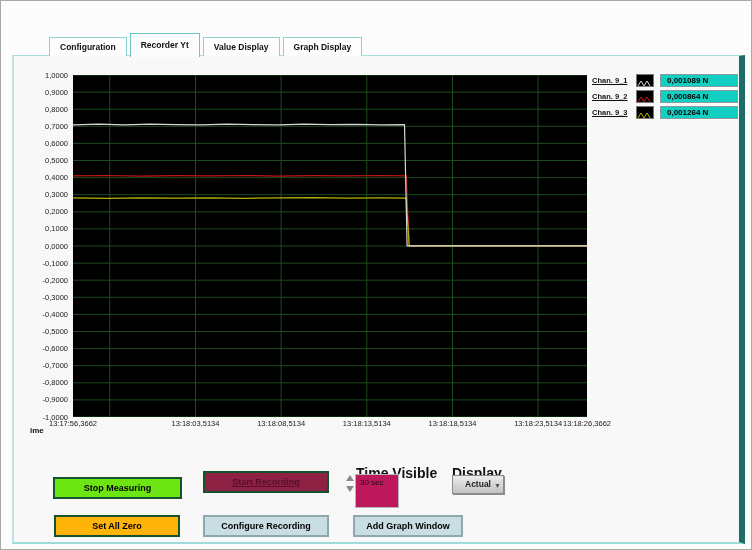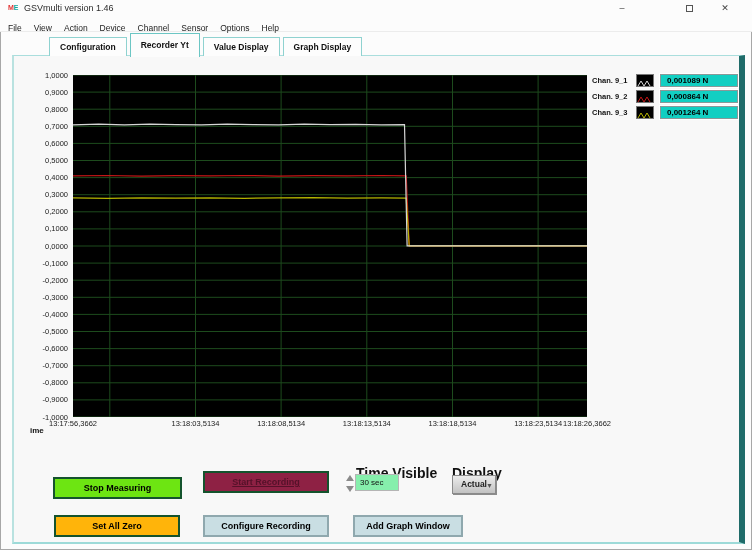--- a/index.html
+++ b/index.html
@@ -39,68 +39,60 @@
     border-right: 6px solid #1f6b69; border-bottom: 2px solid #9ddad8;
   }
   
   .plot { position: absolute; left: 73px; top: 75px; width: 514px; height: 342px; background: #000; z-index: 1; }
   .plot svg { display: block; }
   .ytick { position: absolute; left: 18px; width: 50px; text-align: right; font-size: 7.5px; color: #1a1a1a; z-index: 2; }
   .xtick { position: absolute; top: 419px; width: 80px; text-align: center; font-size: 7.5px; color: #1a1a1a; z-index: 2; }
   .time-label { position: absolute; left: 2px; top: 426px; font-size: 8px; font-weight: bold; color: #111; z-index: 2; margin-left: 28px; }
   
   .legend-row { position: absolute; height: 14px; z-index: 2; }
-  .legend-name { position: absolute; left: 592px; width: 42px; font-size: 7.5px; font-weight: bold; color: #111; top: 2px; }
+  .legend-name { position: absolute; left: 592px; width: 42px; font-size: 7.5px; font-weight: bold; color: #111; top: 2px; text-decoration: underline; }
   .legend-icon { position: absolute; left: 636px; top: 0; width: 18px; height: 13px; background: #000; border: 1px solid #777; }
   .legend-value {
     position: absolute; left: 660px; top: 0; width: 78px; height: 13px;
     background: var(--value-box-bg); border: 1px solid #8a9898; box-shadow: 0 0 0 1px #ffffff;
     font-size: 8px; font-weight: bold; color: #000; line-height: 12px; padding-left: 6px;
   }
   
   .btn {
     position: absolute; height: 22px; display: flex; align-items: center; justify-content: center;
     font-size: 9px; font-weight: bold; color: #000; border: 2px solid #14532d; cursor: default; z-index: 2;
   }
   .btn-stop   { left: 53px;  top: 477px; width: 129px; background: var(--stop-measuring-bg); }
   .btn-start  { left: 203px; top: 471px; width: 126px; background: var(--start-recording-bg); color: var(--start-recording-text); text-decoration: underline; }
   .btn-zero   { left: 54px;  top: 515px; width: 126px; background: var(--set-all-zero-bg); }
   .btn-config { left: 203px; top: 515px; width: 126px; background: var(--secondary-button-bg); border-color: var(--secondary-button-border); }
   .btn-add    { left: 353px; top: 515px; width: 110px; background: var(--secondary-button-bg); border-color: var(--secondary-button-border); }
   .small-label { position: absolute; font-size: 14px; font-weight: bold; color: #111; z-index: 2; }
   .lbl-timevis { left: 356px; top: 465px; }
   .lbl-display { left: 452px; top: 465px; }
   .time-input {
-    position: absolute; left: 355px; top: 474px; width: 44px; height: 17px; z-index: 2;
-    background: #86efac; border: 1px solid #b5b5b5; font-size: 8px; line-height: 15px; padding-left: 4px; color: #111;
+    position: absolute; left: 355px; top: 474px; width: 44px; height: 34px; z-index: 2;
+    background: #be185d; border: 1px solid #b5b5b5; font-size: 8px; line-height: 15px; padding-left: 4px; color: #111;
   }
   .spin { position: absolute; left: 346px; width: 0; height: 0; z-index: 2; cursor: default; }
   .spin-up   { top: 475px; border-left: 4px solid transparent; border-right: 4px solid transparent; border-bottom: 6px solid #8a8a8a; }
   .spin-down { top: 486px; border-left: 4px solid transparent; border-right: 4px solid transparent; border-top: 6px solid #8a8a8a; }
   .dropdown {
-    position: absolute; left: 452px; top: 475px; width: 44px; height: 19px; z-index: 2;
+    position: absolute; left: 452px; top: 475px; width: 52px; height: 19px; z-index: 2;
     background: linear-gradient(#ececec, #c2c2c2); border: 1px solid #8a8a8a; box-shadow: 1px 1px 0 #8c8c8c;
     font-size: 8.5px; font-weight: bold; color: #222; text-align: center; line-height: 17px; cursor: default;
   }
   .dropdown .arrow { position: absolute; right: 2px; bottom: -1px; font-size: 7px; color: #555; }
 </style>
 </head>
 <body>
 
 <div class="window">
 
-  <div class="titlebar">
-    <span class="app-icon"><span class="m">M</span><span class="e">E</span></span>
-    <span class="title-text">GSVmulti version 1.46</span>
-    <span class="winbtn btn-min">–</span>
-    <span class="winbtn btn-max"><span class="sq"></span></span>
-    <span class="winbtn btn-close">✕</span>
-  </div>
-
-  <div class="menubar"><span class="menu-item">File</span><span class="menu-item">View</span><span class="menu-item">Action</span><span class="menu-item">Device</span><span class="menu-item">Channel</span><span class="menu-item">Sensor</span><span class="menu-item">Options</span><span class="menu-item">Help</span></div>
+
 
   <div class="tabstrip">
       <div class="tab">Configuration</div>
       <div class="tab active">Recorder Yt</div>
       <div class="tab">Value Display</div>
       <div class="tab">Graph Display</div>
     </div>
 
   <div class="panel"></div>
 

